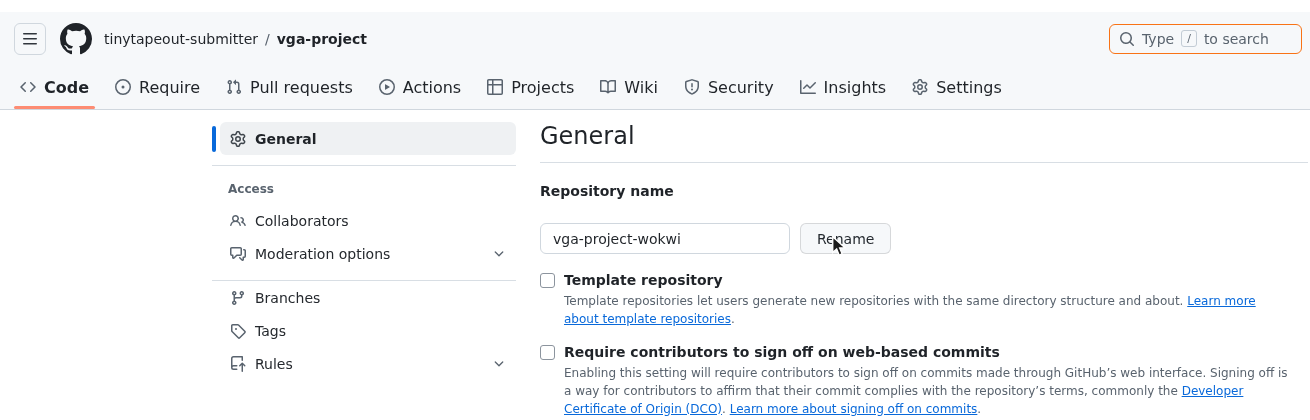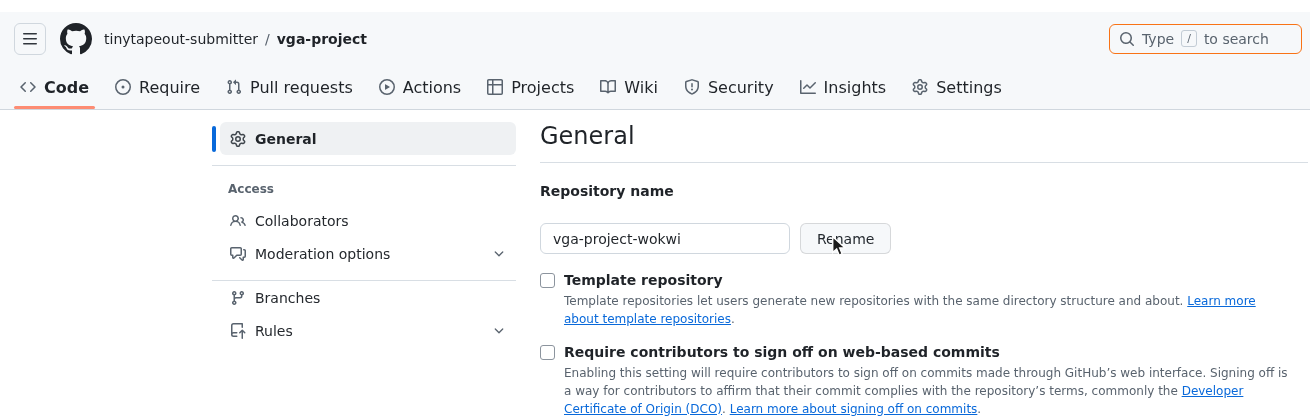--- a/index.html
+++ b/index.html
@@ -248,20 +248,28 @@
     <span>
         <svg width="16" height="16" viewBox="0 0 16 16" fill="currentColor" aria-hidden="true">
           <path d="M9.5 3.25a2.25 2.25 0 1 1 3 2.122V6A2.5 2.5 0 0 1 10 8.5H6a1 1 0 0 0-1 1v1.128a2.251 2.251 0 1 1-1.5 0V5.372a2.25 2.25 0 1 1 1.5 0v1.836A2.493 2.493 0 0 1 6 7h4a1 1 0 0 0 1-1v-.628A2.25 2.25 0 0 1 9.5 3.25Zm-6 0a.75.75 0 1 0 1.5 0 .75.75 0 0 0-1.5 0Zm8.25-.75a.75.75 0 1 0 0 1.5.75.75 0 0 0 0-1.5ZM4.25 12a.75.75 0 1 0 0 1.5.75.75 0 0 0 0-1.5Z"></path>
         </svg>
       </span>
     <span>Branches</span>
   </div>
   <div class="side-item">
     <span>
         <svg width="16" height="16" viewBox="0 0 16 16" fill="currentColor" aria-hidden="true">
+          <path d="M1 7.775V2.75C1 1.784 1.784 1 2.75 1h5.025c.464 0 .91.184 1.238.513l6.25 6.25a1.75 1.75 0 0 1 0 2.474l-5.026 5.026a1.75 1.75 0 0 1-2.474 0l-6.25-6.25A1.752 1.752 0 0 1 1 7.775Zm1.5 0c0 .066.026.13.073.177l6.25 6.25a.25.25 0 0 0 .354 0l5.025-5.025a.25.25 0 0 0 0-.354l-6.25-6.25a.25.25 0 0 0-.177-.073H2.75a.25.25 0 0 0-.25.25ZM6 5a1 1 0 1 1 0 2 1 1 0 0 1 0-2Z"></path>
+        </svg>
+      </span>
+    <span>Tags</span>
+  </div>
+  <div class="side-item">
+    <span>
+        <svg width="16" height="16" viewBox="0 0 16 16" fill="currentColor" aria-hidden="true">
           <path d="M1 2.5A2.5 2.5 0 0 1 3.5 0h8.75a.75.75 0 0 1 .75.75v3.5a.75.75 0 0 1-1.5 0V1.5h-8a1 1 0 0 0-1 1v6.708A2.493 2.493 0 0 1 3.5 9h3.25a.75.75 0 0 1 0 1.5H3.5a1 1 0 0 0 0 2h3.25a.75.75 0 0 1 0 1.5H3.5A2.5 2.5 0 0 1 1 11.5Zm13.23 7.79h-.001l-1.224-1.224v6.184a.75.75 0 0 1-1.5 0V9.066L10.28 10.29a.75.75 0 0 1-1.06-1.061l2.505-2.504a.75.75 0 0 1 1.06 0L15.29 9.23a.751.751 0 0 1-.018 1.042.751.751 0 0 1-1.042.018Z"></path>
         </svg>
       </span>
     <span>Rules</span>
     <span class="chev">
         <svg width="14" height="14" viewBox="0 0 16 16" fill="currentColor" aria-hidden="true">
           <path d="M12.78 5.22a.749.749 0 0 1 0 1.06l-4.25 4.25a.749.749 0 0 1-1.06 0L3.22 6.28a.749.749 0 1 1 1.06-1.06L8 8.939l3.72-3.719a.749.749 0 0 1 1.06 0Z"></path>
         </svg>
       </span>
   </div>

